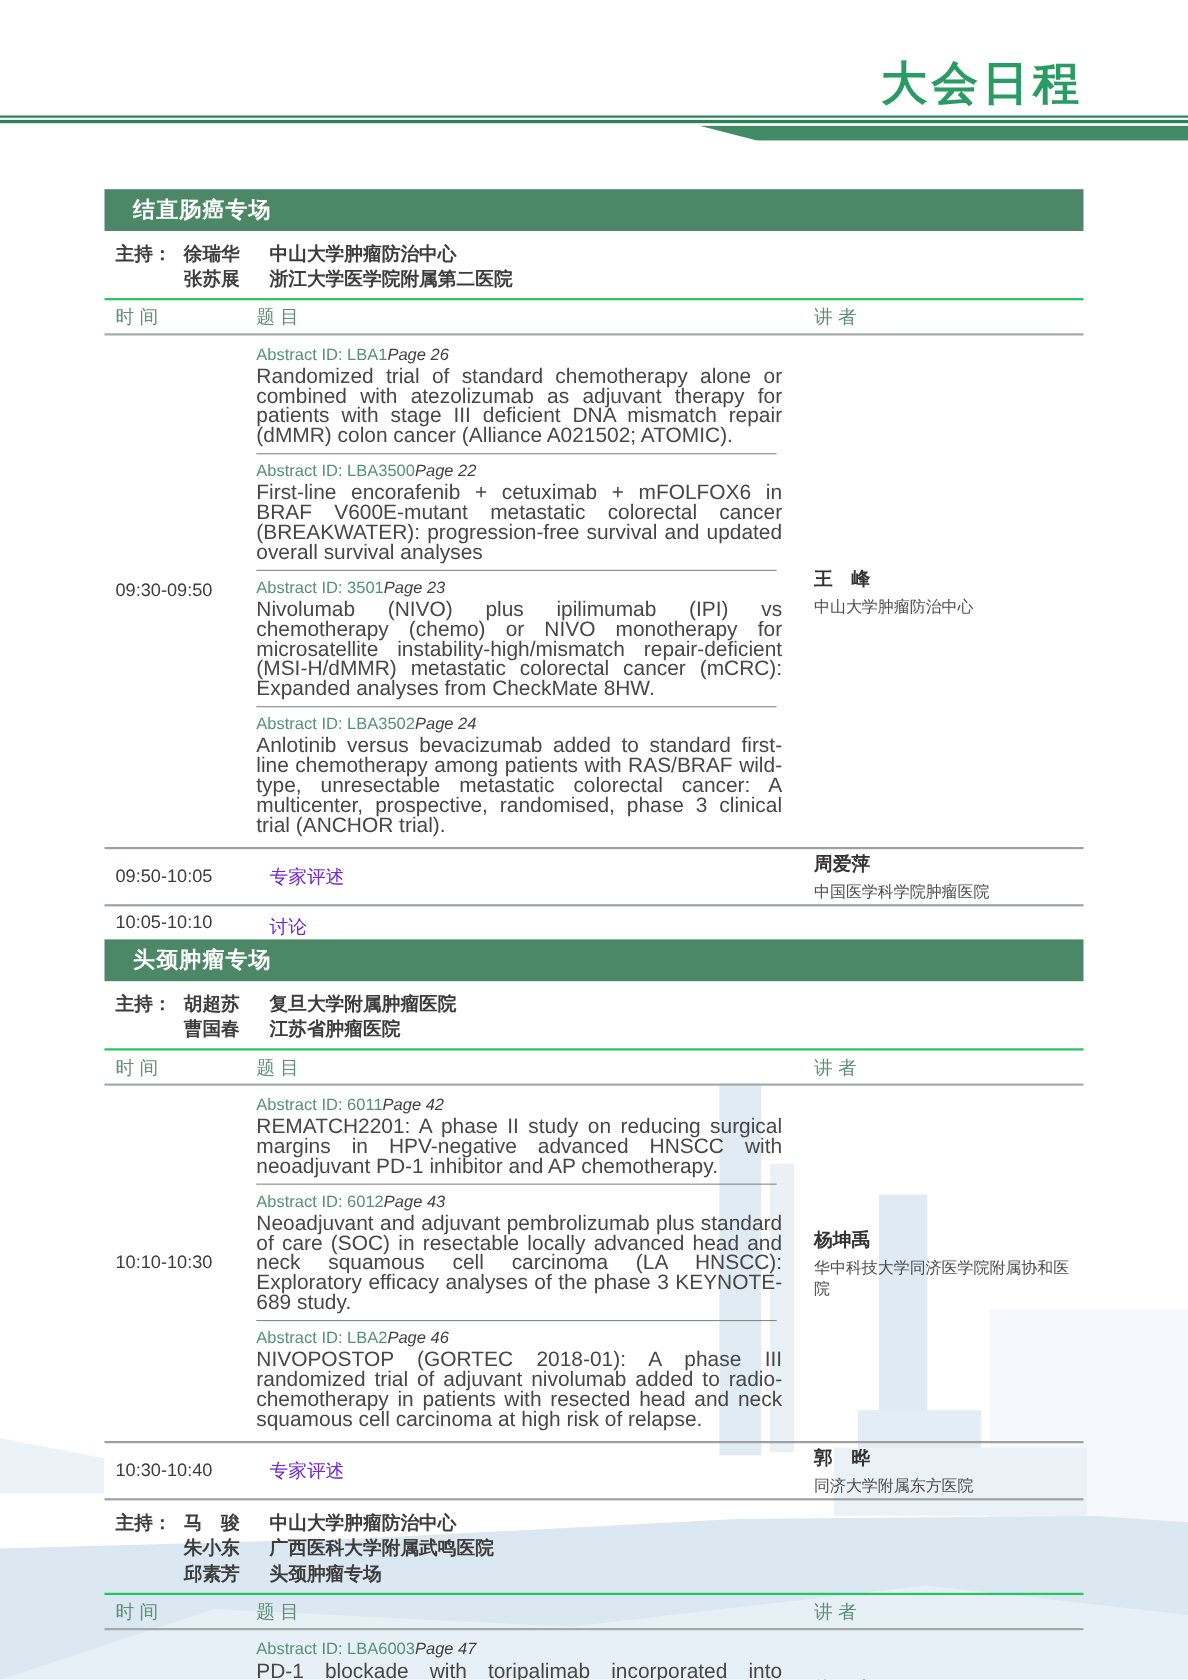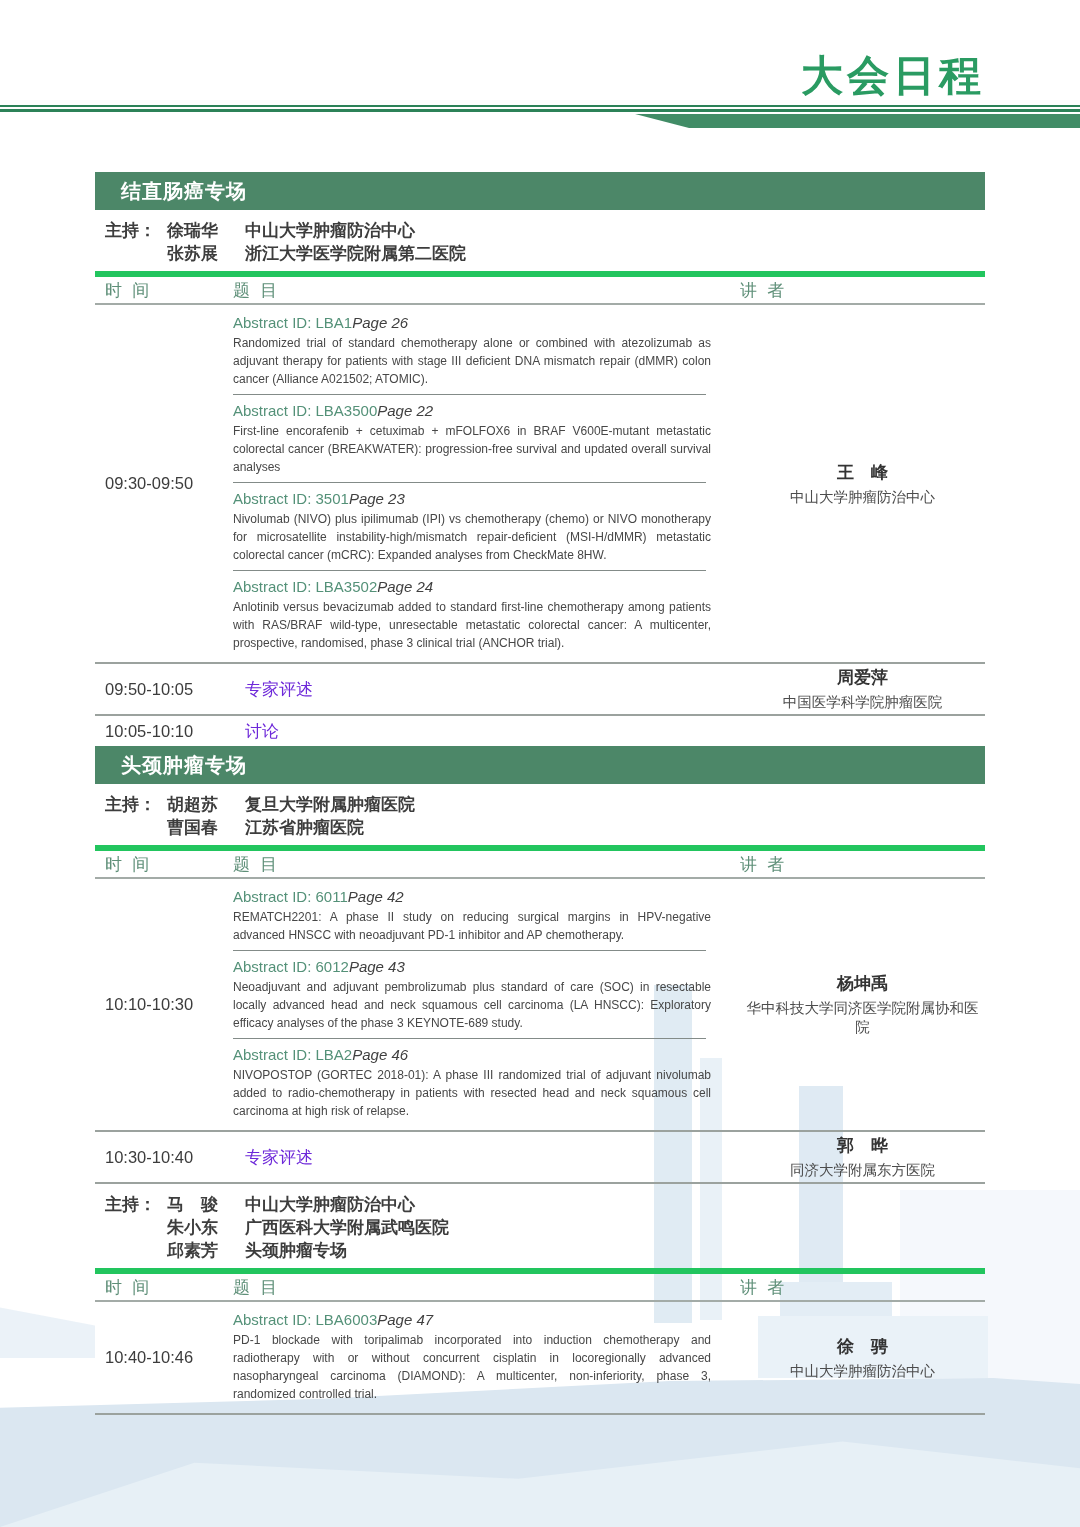--- a/index.html
+++ b/index.html
@@ -52,49 +52,49 @@
 
   .chairs { display:flex; padding:9px 0 6px 10px; font-size:17px; font-weight:bold; color:#3d3d3d; }
   .chair-label { width:62px; flex:none; line-height:23px; }
   .chair-list { flex:1; }
   .chair-row { display:flex; line-height:23px;align-items:center; }
   .chair-name { width:78px; flex:none; white-space:pre; }
   .chair-aff { }
 
   .col-header {
     display:flex; align-items:center; height:34px;
-    border-top:6px solid #22c55e; border-bottom:2px solid #a3aba7;
-    color:#5e8f78; font-size:17px;font-family:Liberation Mono, monospace;
+    border-top:2px solid #22c55e; border-bottom:2px solid #a3aba7;
+    color:#5e8f78; font-size:17px;
   }
   .col-time { width:138px; padding-left:10px; flex:none; }
   .col-topic { width:478px; flex:none; }
   .col-speaker { margin-left:29px; }
 
   .row { display:flex; align-items:center; border-bottom:2px solid #9ba29e; }
   .row.no-border { border-bottom:none; }
   .cell-time { width:138px; padding-left:10px; flex:none; align-self:center; font-size:16.5px; color:#3c3c3c; }
   .cell-topic { width:478px; flex:none; }
-  .cell-speaker { width:248px; margin-left:29px; align-self:center;text-align:center; }
+  .cell-speaker { width:248px; margin-left:29px; align-self:center; }
   .spk-name { font-size:17px; font-weight:bold; color:#333333; white-space:pre; }
   .spk-aff { font-size:14.5px; color:#4c4c4c; margin-top:4px; }
 
   .abs-wrap { padding:8px 0 10px; }
   .abstract { }
   .abs-head { display:flex; justify-content:flex-start; align-items:baseline; line-height:19px; margin-bottom:2px; }
   .abs-id { color:#549178; font-size:15px; }
   .abs-page { color:#3f3f3f; font-size:15px; font-style:italic; }
   .abs-title {
-    margin:0; font-size:12px; line-height:18px; color:#474747;
+    margin:0; font-size:19px; line-height:18px; color:#474747;
     text-align:justify;
   }
   .abs-sep { border-top:1px solid #838b88; margin:6px 0; width:473px; }
 
   .topic-text { font-size:17px; color:#6d28d9;margin-left:12px; }
   .row.simple { min-height:52px; }
-  .row.tiny { min-height:30px; }
+  .row.tiny { min-height:30px;align-items:flex-end; }
 </style>
 </head>
 <body>
 
 <div class="wm wm-rsoft"></div>
 <div class="wm wm-t1"></div>
 <div class="wm wm-t1b"></div>
 <div class="wm wm-t2"></div>
 <div class="wm wm-t2a"></div>
 <div class="wm wm-t2b"></div>

